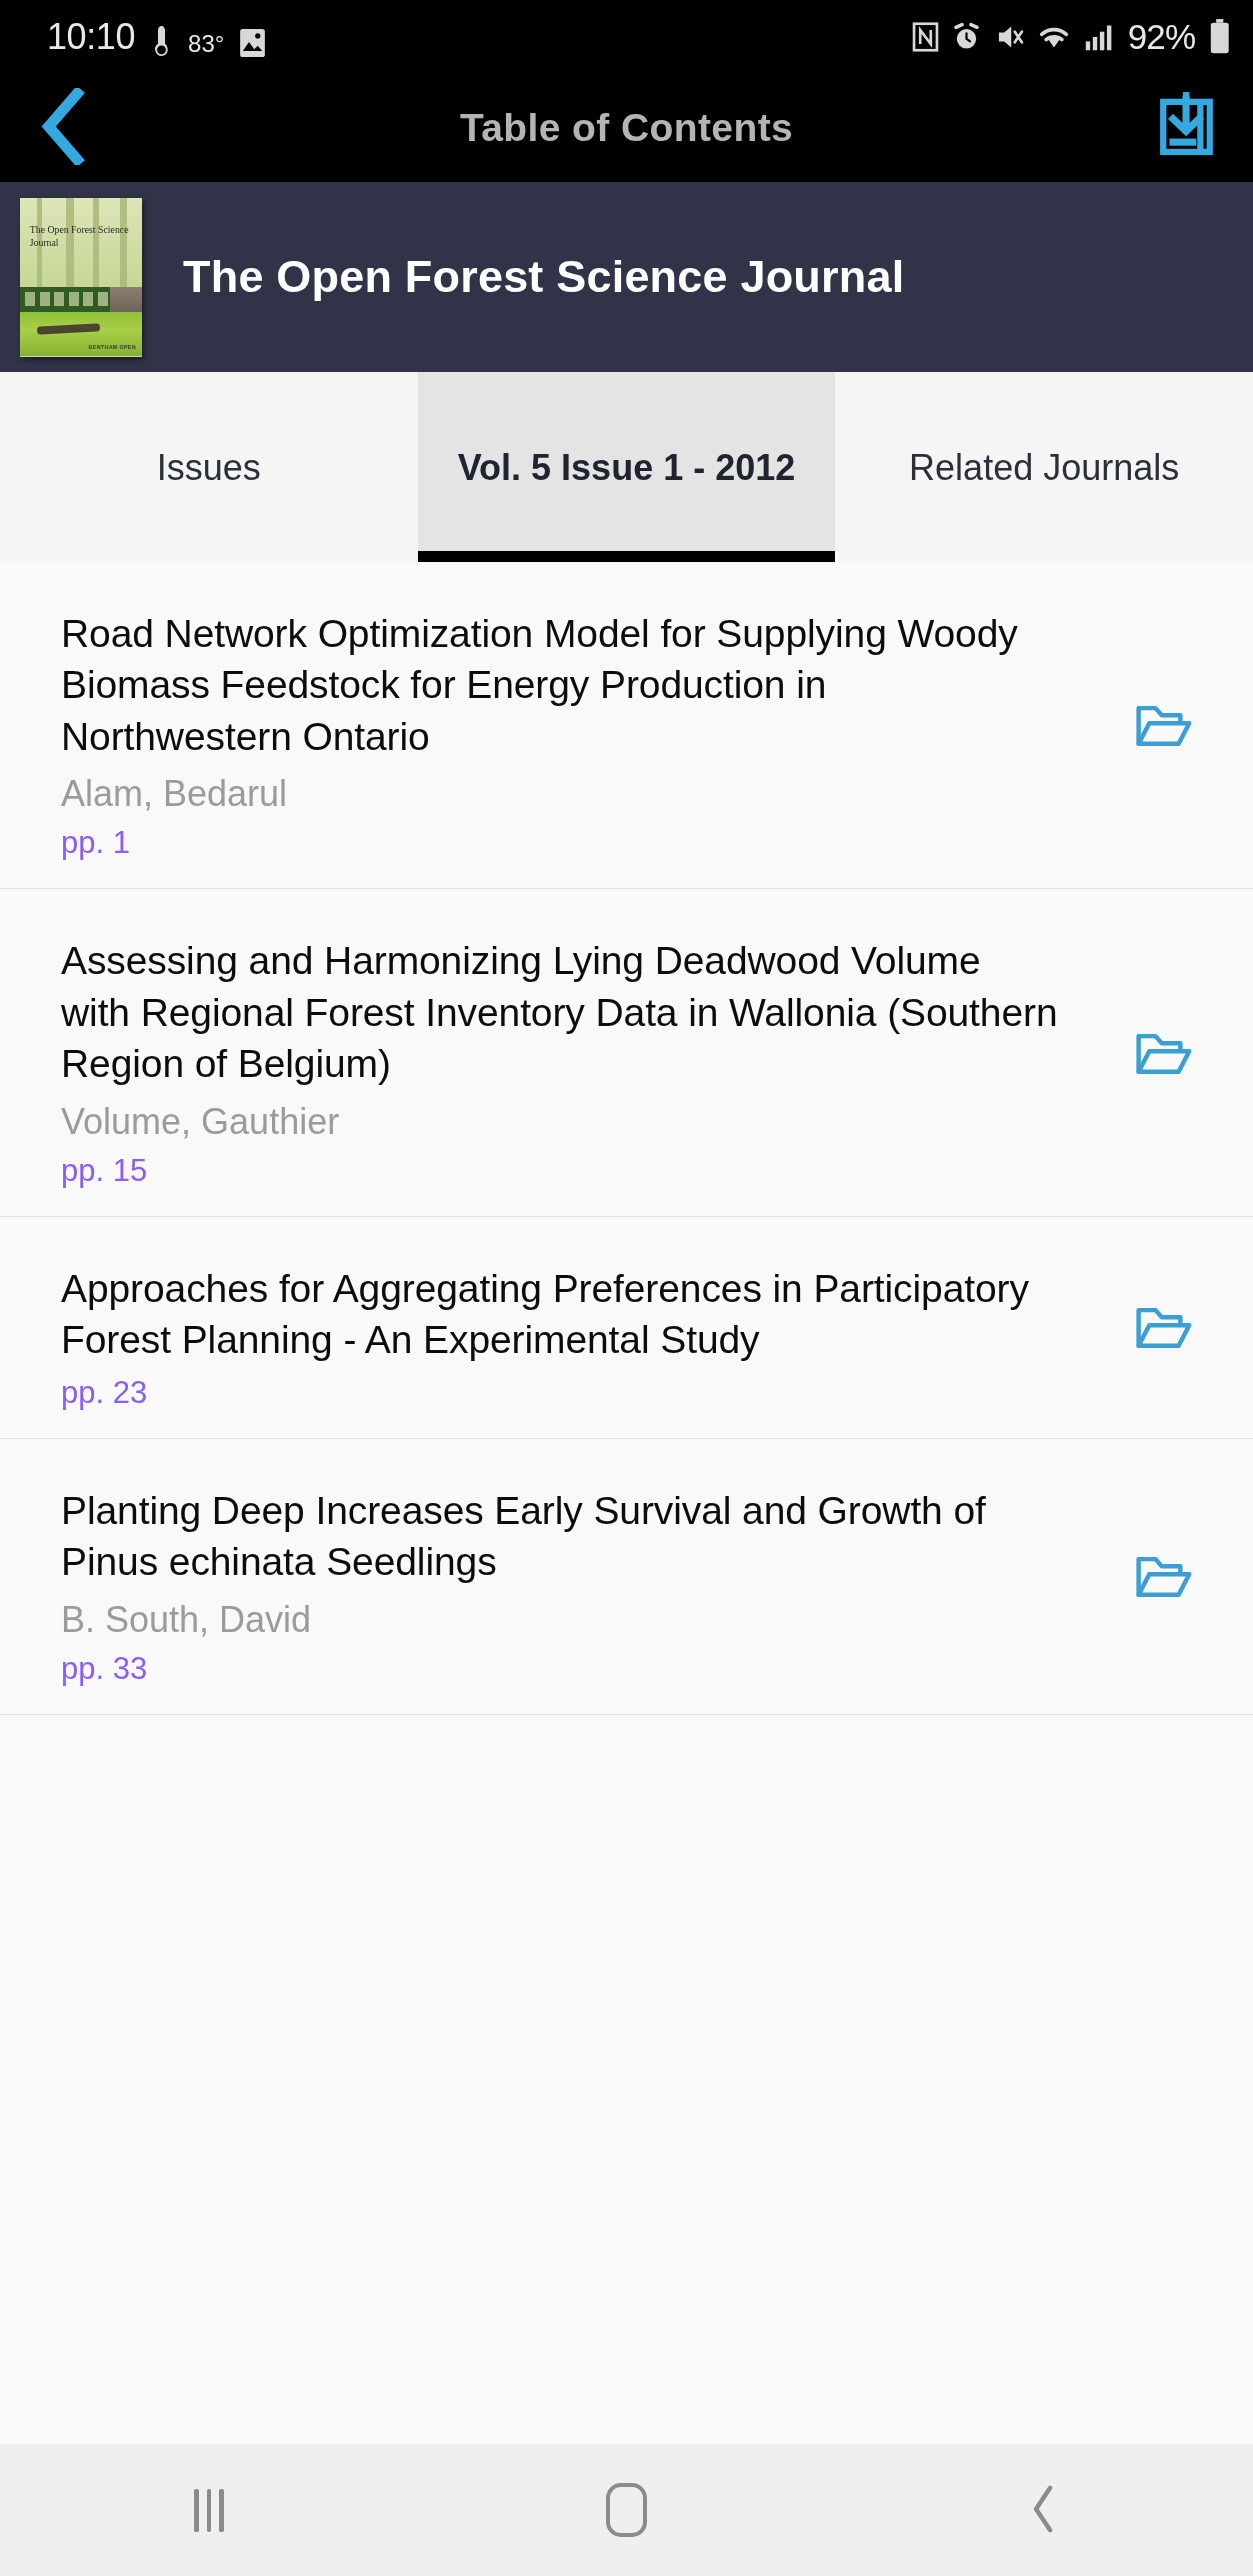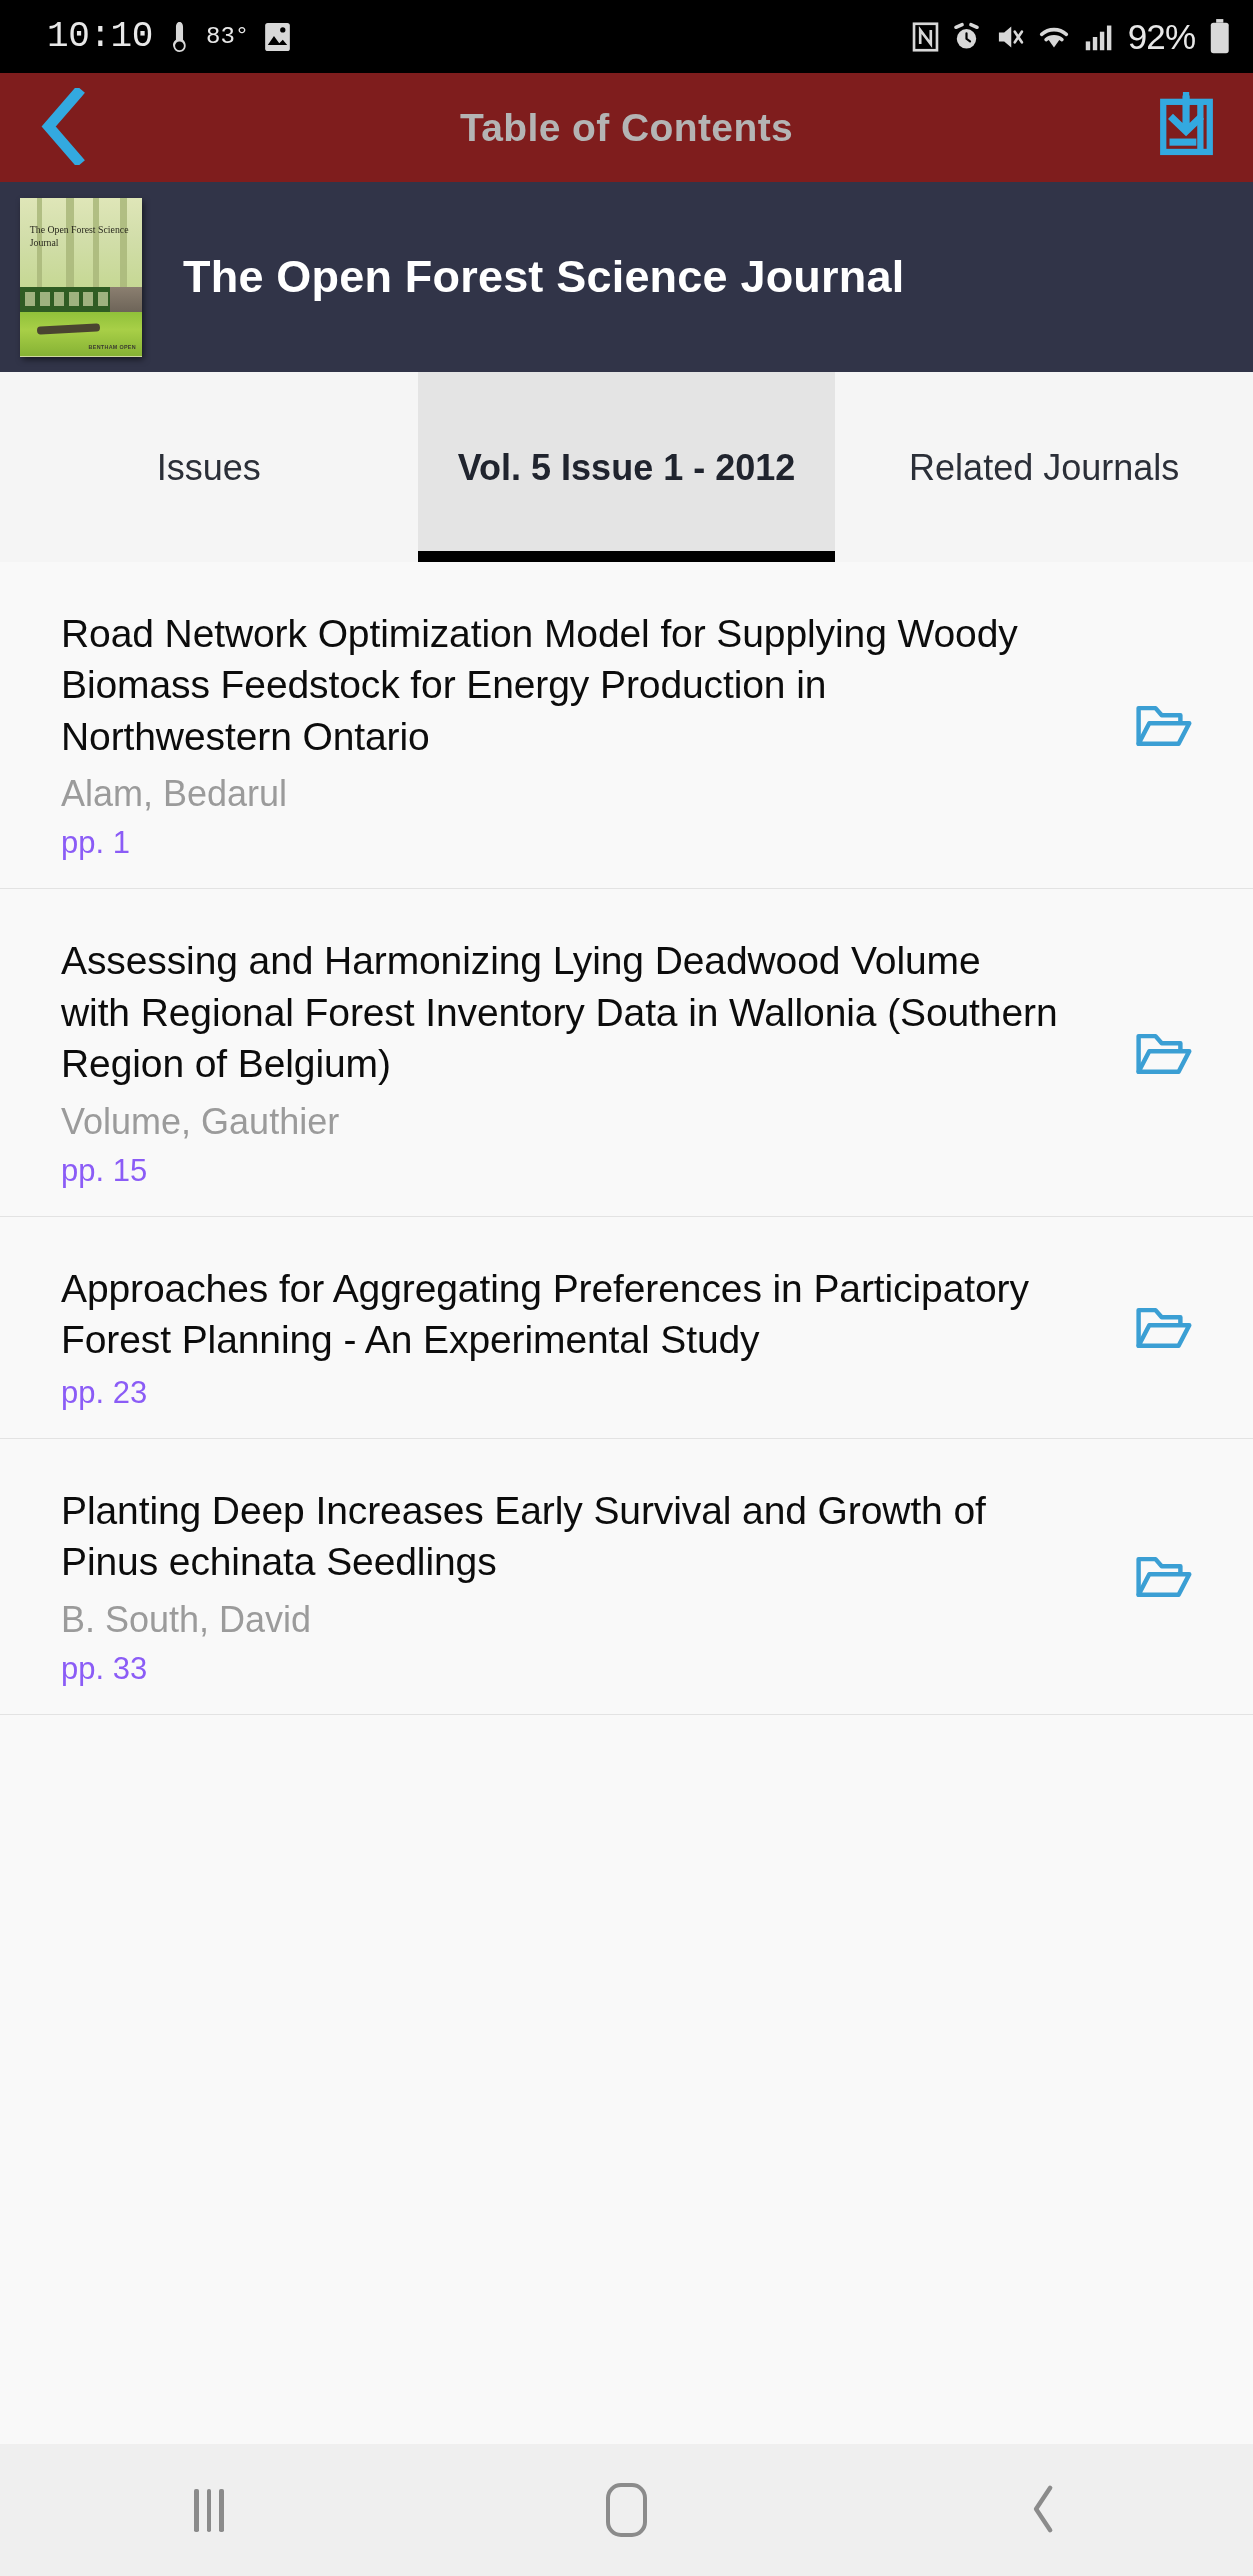--- a/index.html
+++ b/index.html
@@ -10,31 +10,31 @@
     overflow: hidden;
   }
   .phone { position: relative; width: 1253px; height: 2576px; display: flex; flex-direction: column; }
 
   
   .status-bar {
     height: 73px; background: #000; color: #e8e8e8;
     display: flex; align-items: center; justify-content: space-between;
     padding: 0 23px 0 47px; flex: 0 0 auto;
   }
-  .status-left { display: flex; align-items: center; gap: 15px; font-family: Liberation Mono, monospace; }
+  .status-left { display: flex; align-items: flex-end; gap: 15px; }
   .status-right { display: flex; align-items: center; gap: 13.4px; }
   .clock { font-size: 36px; letter-spacing: -0.4px; font-weight: 400; }
   .temp { font-size: 24px; }
   .sicon { display: inline-block; line-height: 0; }
   .sicon svg { display: block; }
   .battery-pct { font-size: 35px; font-weight: 400; letter-spacing: -0.9px; }
 
   
   .app-bar {
-    height: 109px; background: #7f1d1d;
+    height: 109px; background: #000000;
     display: flex; align-items: center; flex: 0 0 auto;
     position: relative;
   }
   .back-btn {
     width: 125px; height: 109px; display: flex; align-items: center; justify-content: center;
   }
   .app-title {
     position: absolute; left: 0; right: 0; text-align: center;
     font-size: 39px; font-weight: bold; color: #b4b4b4; letter-spacing: 0.4px;
     pointer-events: none;

